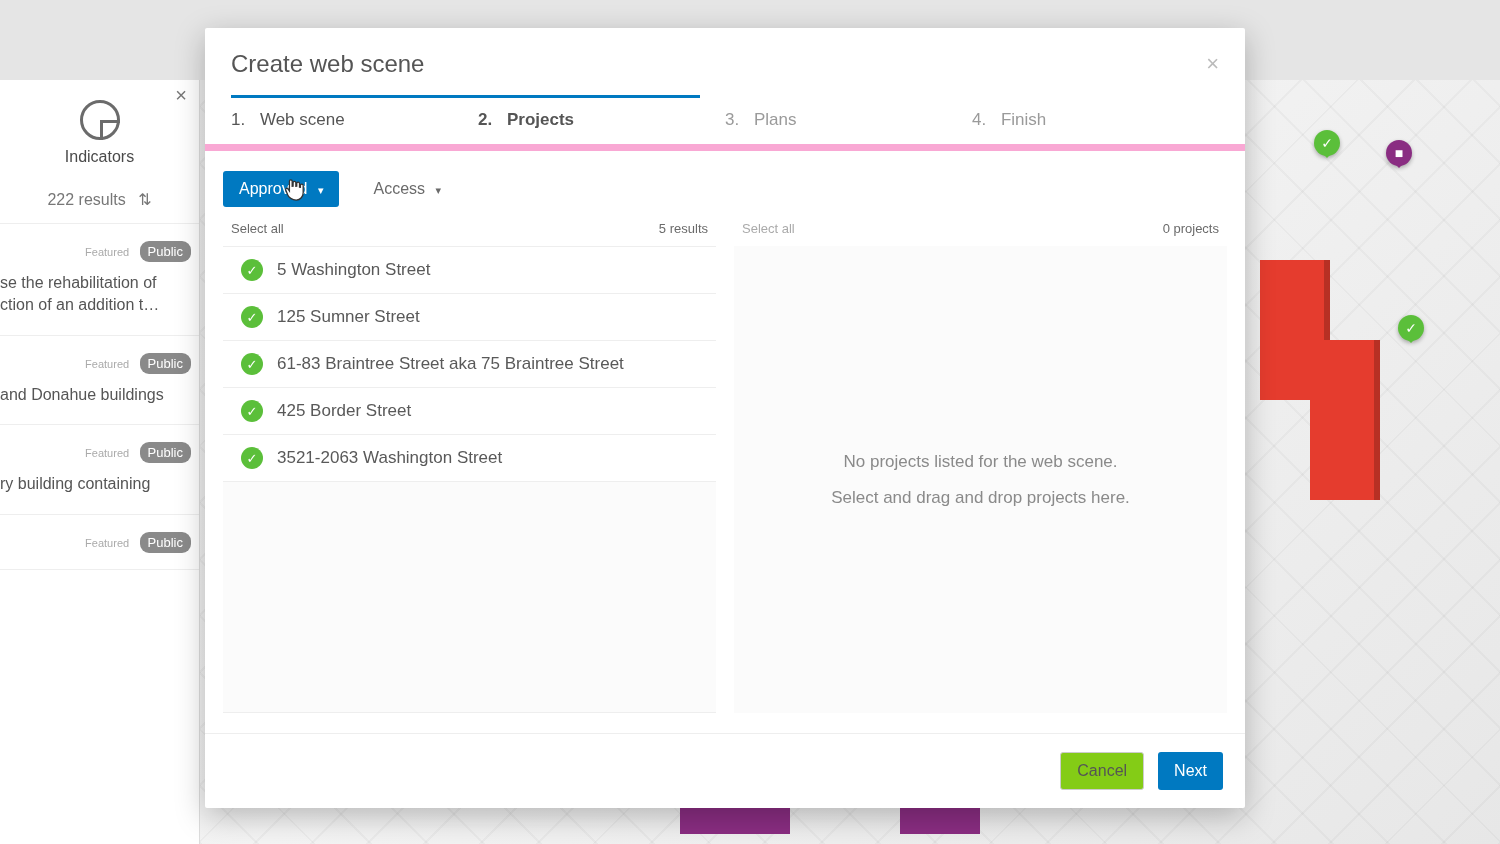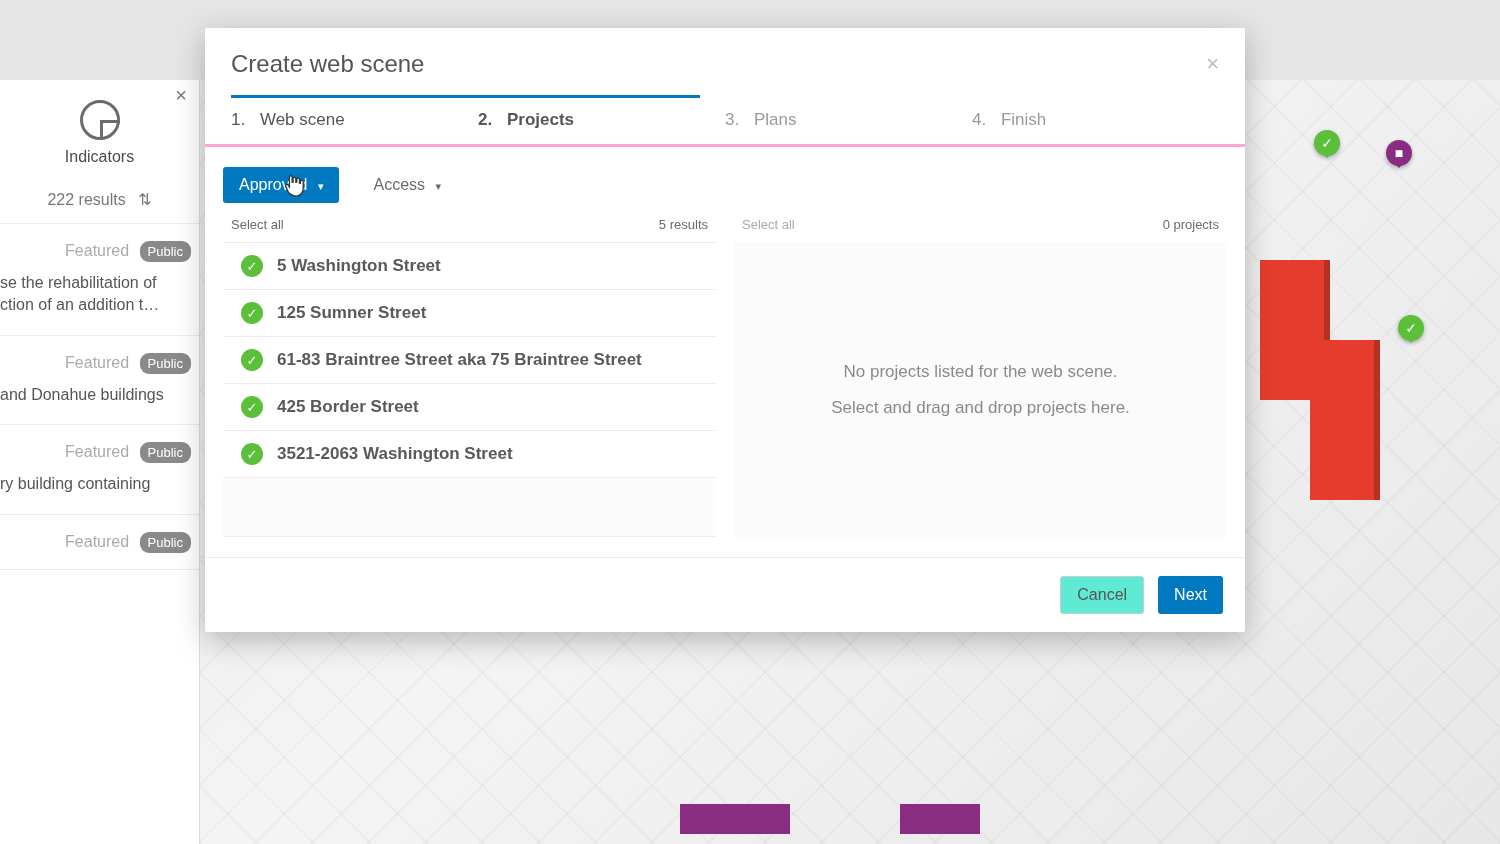--- a/index.html
+++ b/index.html
@@ -24,21 +24,21 @@
     margin:0 auto 8px; position:relative;
   }
   .indicators-block .pie::after{
     content:""; position:absolute; top:50%; left:50%; width:50%; height:50%;
     border-top:3px solid #6b6b6b; border-left:3px solid #6b6b6b;
     transform-origin:top left;
   }
   .results-row { text-align:center; padding:14px 0; color:#777; border-bottom:1px solid #eee;}
   .sort-icon { margin-left:8px; font-size:16px; }
   .card-stub { padding:18px 8px 18px 0; border-bottom:1px solid #eee; text-align:right;}
-  .badge-featured{ color:#aaa; font-size:16px; margin-right:6px;}
+  .badge-featured{ color:#aaa; font-size:11px; margin-right:6px;}
   .badge-public{ background:#8a8a8a; color:#fff; padding:3px 8px; border-radius:9px; font-size:13px;}
   .card-stub .txt{ color:#555; font-size:16px; margin-top:12px; text-align:left; line-height:1.4;}
 
   
   .bg-map {
     position:absolute; left:200px; right:0; top:80px; bottom:0;
     background:
       linear-gradient(135deg,#ececec 0%,#f4f4f4 40%,#e7e7e7 100%);
   }
   .bg-map::before{
@@ -55,33 +55,33 @@
   .pin.green{ background:#5bbf3a; border-top-color:#5bbf3a;}
   .pin.purple{ background:#8a2d82; border-top-color:#8a2d82;}
   .building-red{ position:absolute; background:#e53c2e; box-shadow:inset -6px 0 0 rgba(0,0,0,.2);}
   .building-purple{ position:absolute; background:#8a2d82; }
 
   
   .modal-backdrop{
     position:absolute; inset:0; background:rgba(255,255,255,0);
   }
   .modal{
-    position:absolute; left:205px; top:28px; width:1040px; height:604px;
+    position:absolute; left:205px; top:28px; width:1040px; height:780px;
     background:#fff; border-radius:2px;
     box-shadow:0 8px 30px rgba(0,0,0,0.25);
     display:flex; flex-direction:column;
   }
   .modal-header{
     padding:22px 26px 18px; display:flex; align-items:center; justify-content:space-between;
   }
   .modal-title{ font-size:24px; color:#555; font-weight:400;}
   .modal-close{ font-size:22px; color:#bbb; cursor:pointer; }
 
   
-  .steps{ display:flex; padding:0 26px; border-bottom:3px solid #f9a8d4;align-items:flex-end;}
+  .steps{ display:flex; padding:0 26px; border-bottom:7px solid #f9a8d4;align-items:flex-end;}
   .step{ flex:1 1 0; padding:14px 0 14px; font-size:17px; color:#9a9a9a; position:relative;}
   .step .num{ margin-right:10px;}
   .step.done{ color:#555;}
   .step.done::before, .step.active::before{
     content:""; position:absolute; top:-1px; left:0; height:3px; background:#0079c1;
   }
   .step.done::before{ width:100%; }
   .step.active{ color:#555; font-weight:600;}
   .step.active::before{ width:90%; }
 
@@ -100,28 +100,28 @@
   .col{ flex:1; background:#fff; display:flex; flex-direction:column;}
   .col-head{ display:flex; justify-content:space-between; padding:0 8px 10px; color:#6a6a6a; font-size:13px;}
   .col-head .muted{ color:#aaa;}
   .list{ flex:1; border:1px solid #eee; border-left:none; border-right:none; overflow:auto; background:#fbfbfb;}
   .row{ display:flex; align-items:center; gap:14px; padding:12px 18px; border-bottom:1px solid #eee; background:#fff;}
   .check{
     width:22px; height:22px; border-radius:50%; background:#5bbf3a;
     display:flex; align-items:center; justify-content:center; color:#fff; font-size:13px;
     flex-shrink:0;
   }
-  .row .name{ font-size:17px; color:#595959;font-weight:bold;}
+  .row .name{ font-size:17px; color:#595959;}
 
   .dropzone{ flex:1; border:1px dashed transparent; background:#fbfbfb;
              display:flex; flex-direction:column; align-items:center; justify-content:center;
              color:#8a8a8a; font-size:17px; gap:16px; }
 
   .modal-footer{ padding:18px 22px; display:flex; justify-content:flex-end; gap:14px; border-top:1px solid #eee;}
-  .btn-outline{ background:#5eead4; color:#555; border:1px solid #ccc;}
+  .btn-outline{ background:#84cc16; color:#555; border:1px solid #ccc;}
   .btn-next{ background:#0079c1; color:#fff;}
 
 </style>
 </head>
 <body>
 
 <div class="bg-left">
   <span class="close-x">×</span>
   <div class="indicators-block">
     <div class="pie"></div>

